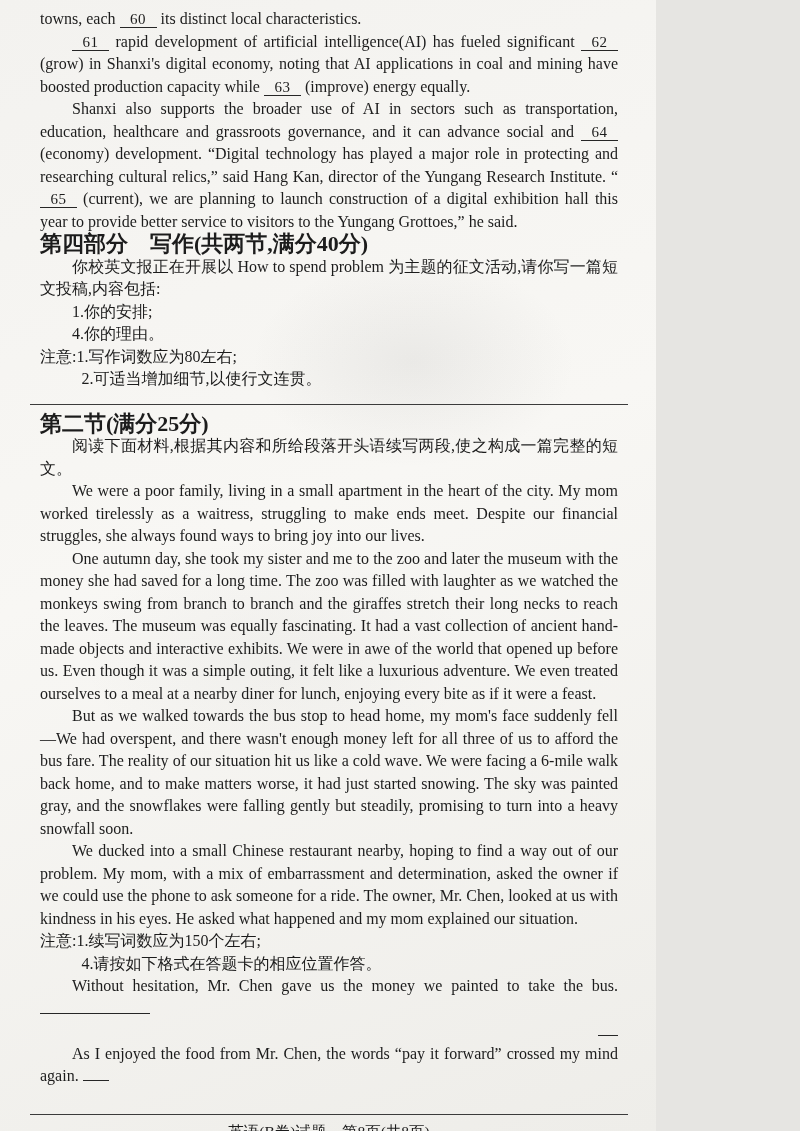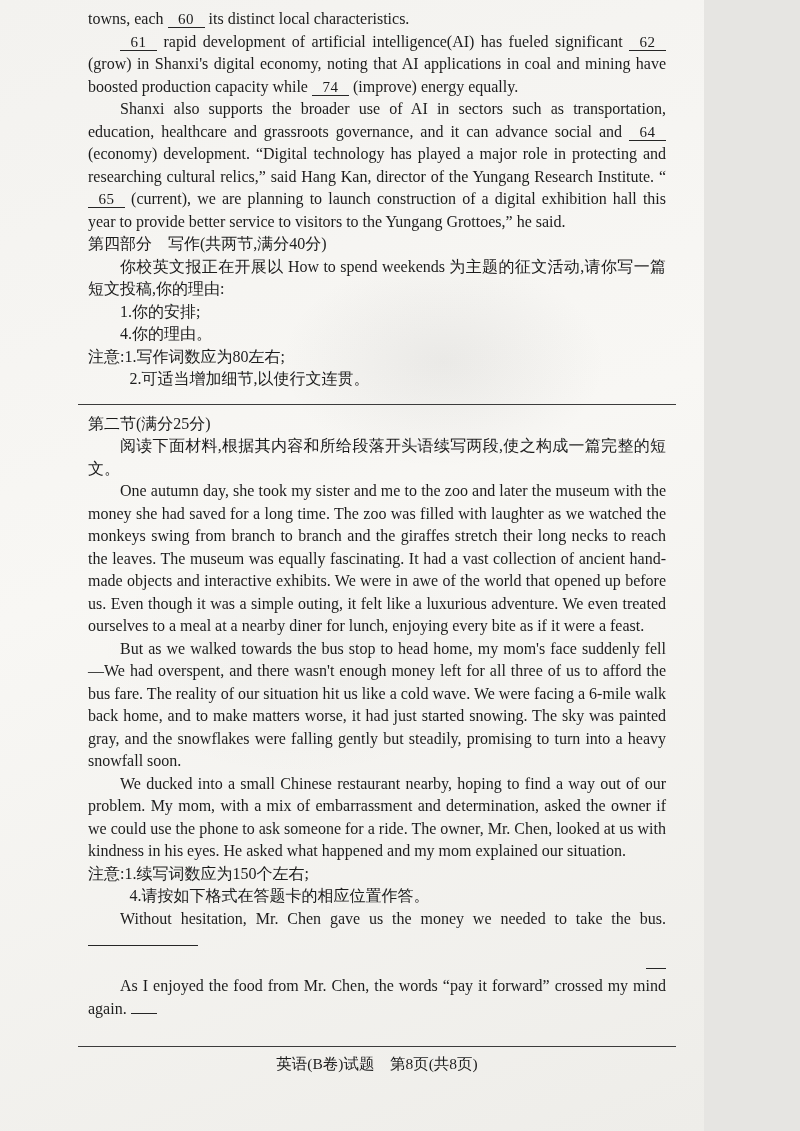--- a/index.html
+++ b/index.html
@@ -7,21 +7,20 @@
     width: 800px; height: 1131px;
     background: #e6e5e2;
     font-family: "Liberation Serif", "DejaVu Serif", serif;
   }
   .sheet {
     position: relative;
     width: 656px; height: 1131px;
     background: linear-gradient(160deg, #f3f2ef 0%, #f8f7f4 45%, #eeede9 100%);
     color: #1c1c1c;
     overflow: hidden;
-    padding-left: 48px;
   }
   
   .sheet::before {
     content: "";
     position: absolute; inset: 0;
     background:
       radial-gradient(230px 150px at 63% 32%, rgba(120,120,120,.10), transparent 70%),
       radial-gradient(280px 170px at 42% 58%, rgba(130,130,130,.05), transparent 70%);
     pointer-events: none;
   }
@@ -29,21 +28,21 @@
     position: relative;
     padding: 8px 38px 0 40px;
     font-size: 16px;
     line-height: 22.5px;
   }
   .para { margin: 0; text-align: justify; }
   .indent { text-indent: 2em; }
   .point { padding-left: 2em; }
   .note-cont { padding-left: 2.6em; }
   .part-heading, .section-heading {
-    margin: 0; font-size: 16px; font-weight: normal; line-height: 22.5px;
+    margin: 0; font-size: 22px; font-weight: bold; line-height: 22.5px;
     text-align: left;
   }
   .blank {
     padding: 0 0.7em;
     border-bottom: 1.5px solid #262626;
     font-size: 15px;
     letter-spacing: .5px;
   }
   .rule {
     border: none;
@@ -76,54 +75,55 @@
       <span>towns, each</span>
       <span class="blank">60</span>
       <span>its distinct local characteristics.</span>
     </p>
 
     <p class="para indent">
       <span class="blank">61</span>
       <span>rapid development of artificial intelligence(AI) has fueled significant</span>
       <span class="blank">62</span>
       <span>(grow) in Shanxi's digital economy, noting that AI applications in coal and mining have boosted production capacity while</span>
-      <span class="blank">74</span>
+      <span class="blank">63</span>
       <span>(improve) energy equally.</span>
     </p>
 
     <p class="para indent">
       <span>Shanxi also supports the broader use of AI in sectors such as transportation, education, healthcare and grassroots governance, and it can advance social and</span>
       <span class="blank">64</span>
       <span>(economy) development. “Digital technology has played a major role in protecting and researching cultural relics,” said Hang Kan, director of the Yungang Research Institute. “</span>
       <span class="blank">65</span>
       <span>(current), we are planning to launch construction of a digital exhibition hall this year to provide better service to visitors to the Yungang Grottoes,” he said.</span>
     </p>
 
     <h2 class="part-heading">第四部分　写作(共两节,满分40分)</h2>
 
-    <p class="para indent">你校英文报正在开展以 How to spend weekends 为主题的征文活动,请你写一篇短文投稿,你的理由:</p>
+    <p class="para indent">你校英文报正在开展以 How to spend problem 为主题的征文活动,请你写一篇短文投稿,内容包括:</p>
     <p class="para point">1.你的安排;</p>
     <p class="para point">4.你的理由。</p>
     <p class="para">注意:1.写作词数应为80左右;</p>
     <p class="para note-cont">2.可适当增加细节,以使行文连贯。</p>
 
     <hr class="rule">
 
     <h3 class="section-heading">第二节(满分25分)</h3>
     <p class="para indent">阅读下面材料,根据其内容和所给段落开头语续写两段,使之构成一篇完整的短文。</p>
 
+    <p class="para indent">We were a poor family, living in a small apartment in the heart of the city. My mom worked tirelessly as a waitress, struggling to make ends meet. Despite our financial struggles, she always found ways to bring joy into our lives.</p>
     <p class="para indent">One autumn day, she took my sister and me to the zoo and later the museum with the money she had saved for a long time. The zoo was filled with laughter as we watched the monkeys swing from branch to branch and the giraffes stretch their long necks to reach the leaves. The museum was equally fascinating. It had a vast collection of ancient hand-made objects and interactive exhibits. We were in awe of the world that opened up before us. Even though it was a simple outing, it felt like a luxurious adventure. We even treated ourselves to a meal at a nearby diner for lunch, enjoying every bite as if it were a feast.</p>
     <p class="para indent">But as we walked towards the bus stop to head home, my mom's face suddenly fell—We had overspent, and there wasn't enough money left for all three of us to afford the bus fare. The reality of our situation hit us like a cold wave. We were facing a 6-mile walk back home, and to make matters worse, it had just started snowing. The sky was painted gray, and the snowflakes were falling gently but steadily, promising to turn into a heavy snowfall soon.</p>
     <p class="para indent">We ducked into a small Chinese restaurant nearby, hoping to find a way out of our problem. My mom, with a mix of embarrassment and determination, asked the owner if we could use the phone to ask someone for a ride. The owner, Mr. Chen, looked at us with kindness in his eyes. He asked what happened and my mom explained our situation.</p>
 
     <p class="para">注意:1.续写词数应为150个左右;</p>
     <p class="para note-cont">4.请按如下格式在答题卡的相应位置作答。</p>
 
     <p class="para indent">
-      <span>Without hesitation, Mr. Chen gave us the money we needed to take the bus.</span>
+      <span>Without hesitation, Mr. Chen gave us the money we painted to take the bus.</span>
       <span class="tail tail-long"></span>
     </p>
 
     <div class="stub-row">
       <span class="tail tail-stub"></span>
     </div>
 
     <p class="para indent">
       <span>As I enjoyed the food from Mr. Chen, the words “pay it forward” crossed my mind again.</span>
       <span class="tail tail-short"></span>

